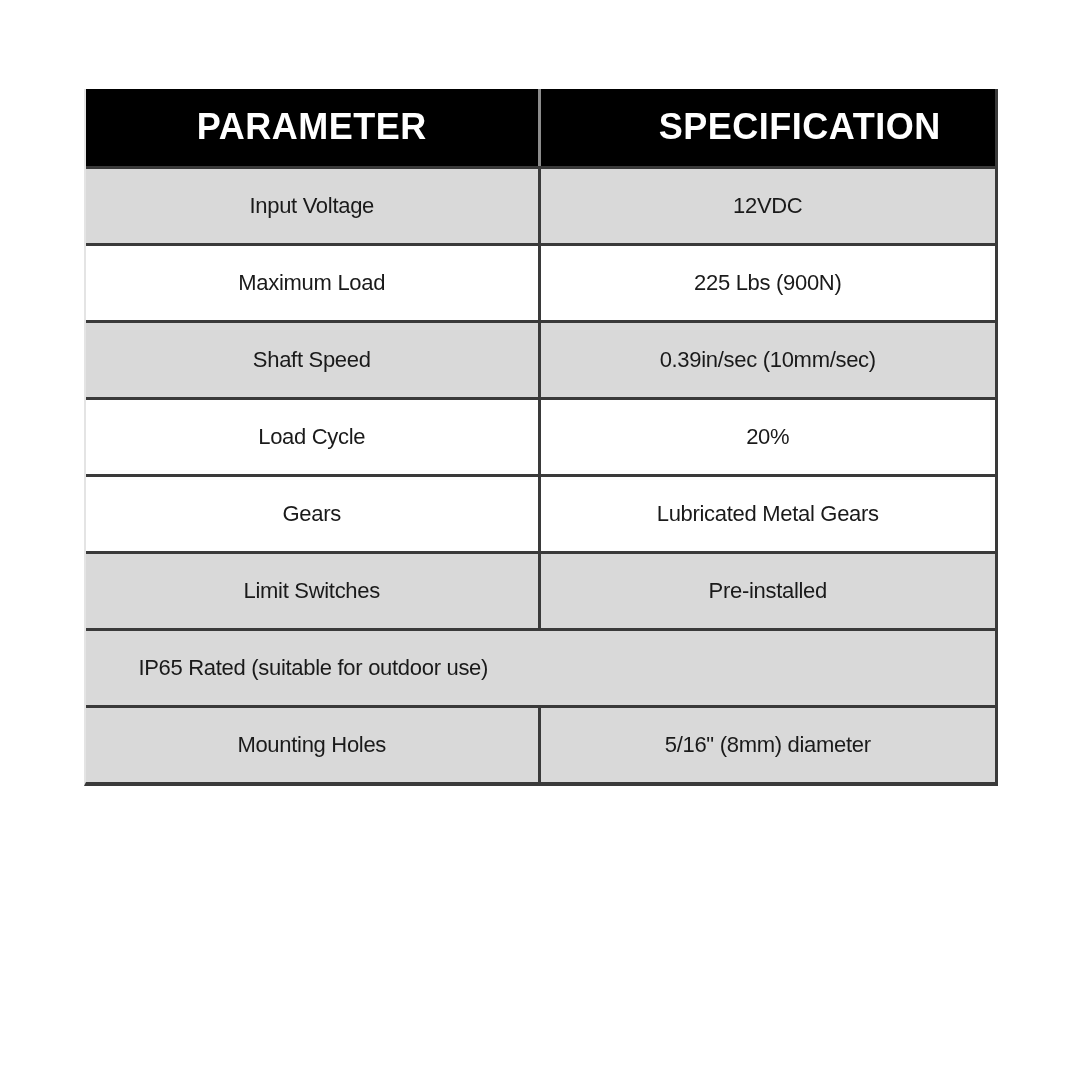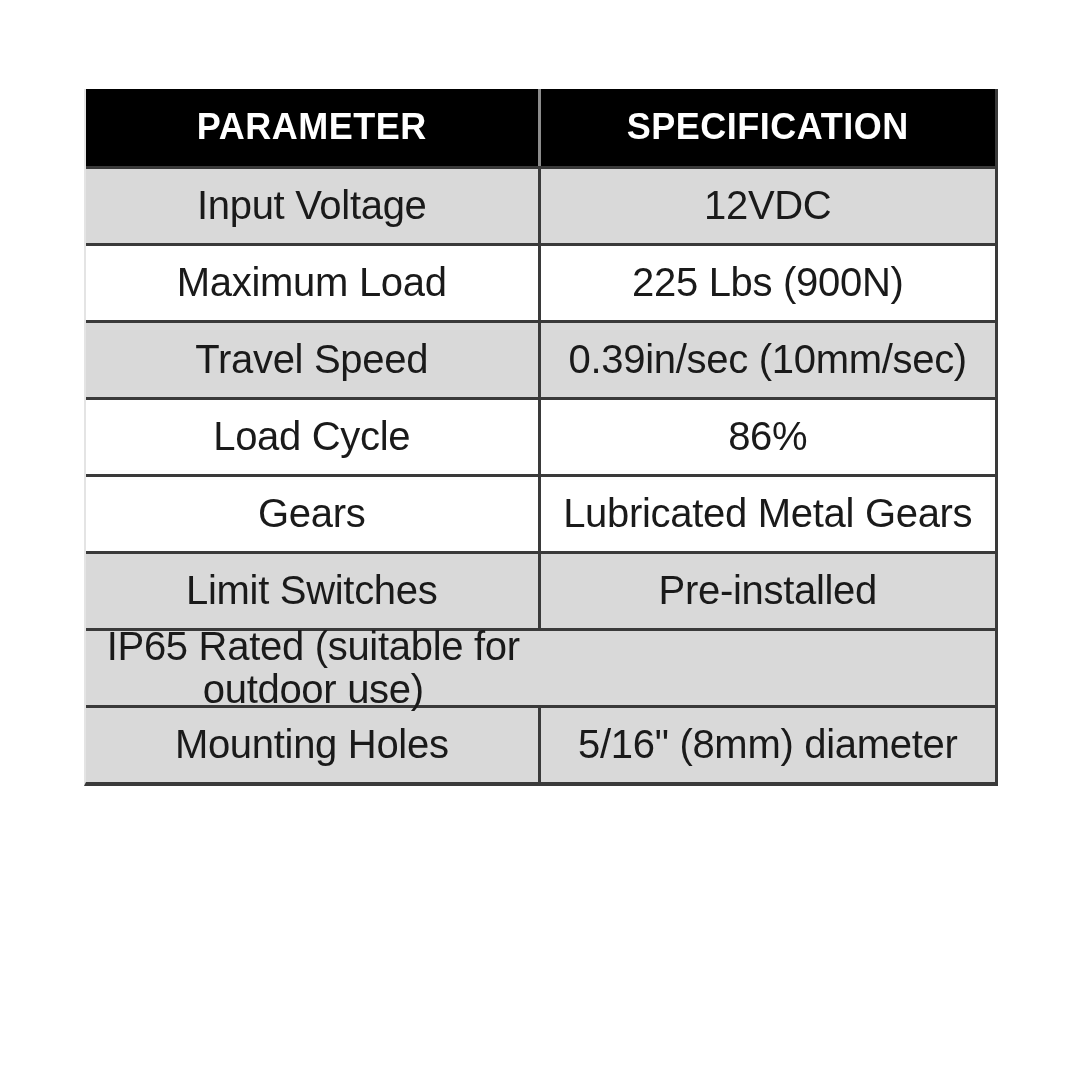--- a/index.html
+++ b/index.html
@@ -36,34 +36,35 @@
     border-bottom: 4px solid var(--border-dark);
   }
   .row {
     display: flex;
     width: 100%;
     height: 77px;
   }
   .row.header {
     background: var(--header-bg);
     color: var(--header-text);
+    gap: 32px;
   }
   .row.data { border-top: 3px solid var(--border-dark); }
   .row.data.alt { background: var(--row-alt-bg); }
   .row.data.plain { background: var(--row-bg); justify-content: space-between; }
   .cell {
     flex: 0 0 50%;
     display: flex;
     align-items: center;
     justify-content: center;
     text-align: center;
     padding: 2px 12px;
     line-height: 1.08;
     color: var(--text);
-    font-size: 40px;
+    font-size: 22px;
     letter-spacing: -0.3px;
   }
   .cell.param { border-right: 3px solid var(--border-dark); }
   .row.header .cell {
     color: var(--header-text);
     font-size: 36px;
     font-weight: 700;
     letter-spacing: 0.5px;
   }
   .row.header .cell.param { border-right-color: var(--header-divider); }
@@ -80,26 +81,26 @@
     <div id="table-body">
         <div class="row data alt">
           <div class="cell param">Input Voltage</div>
           <div class="cell spec">12VDC</div>
         </div>
         <div class="row data plain">
           <div class="cell param">Maximum Load</div>
           <div class="cell spec">225 Lbs (900N)</div>
         </div>
         <div class="row data alt">
-          <div class="cell param">Travel Speed</div>
+          <div class="cell param">Shaft Speed</div>
           <div class="cell spec">0.39in/sec (10mm/sec)</div>
         </div>
         <div class="row data plain">
           <div class="cell param">Load Cycle</div>
-          <div class="cell spec">86%</div>
+          <div class="cell spec">20%</div>
         </div>
         <div class="row data plain">
           <div class="cell param">Gears</div>
           <div class="cell spec">Lubricated Metal Gears</div>
         </div>
         <div class="row data alt">
           <div class="cell param">Limit Switches</div>
           <div class="cell spec">Pre-installed</div>
         </div>
         <div class="row data alt">

